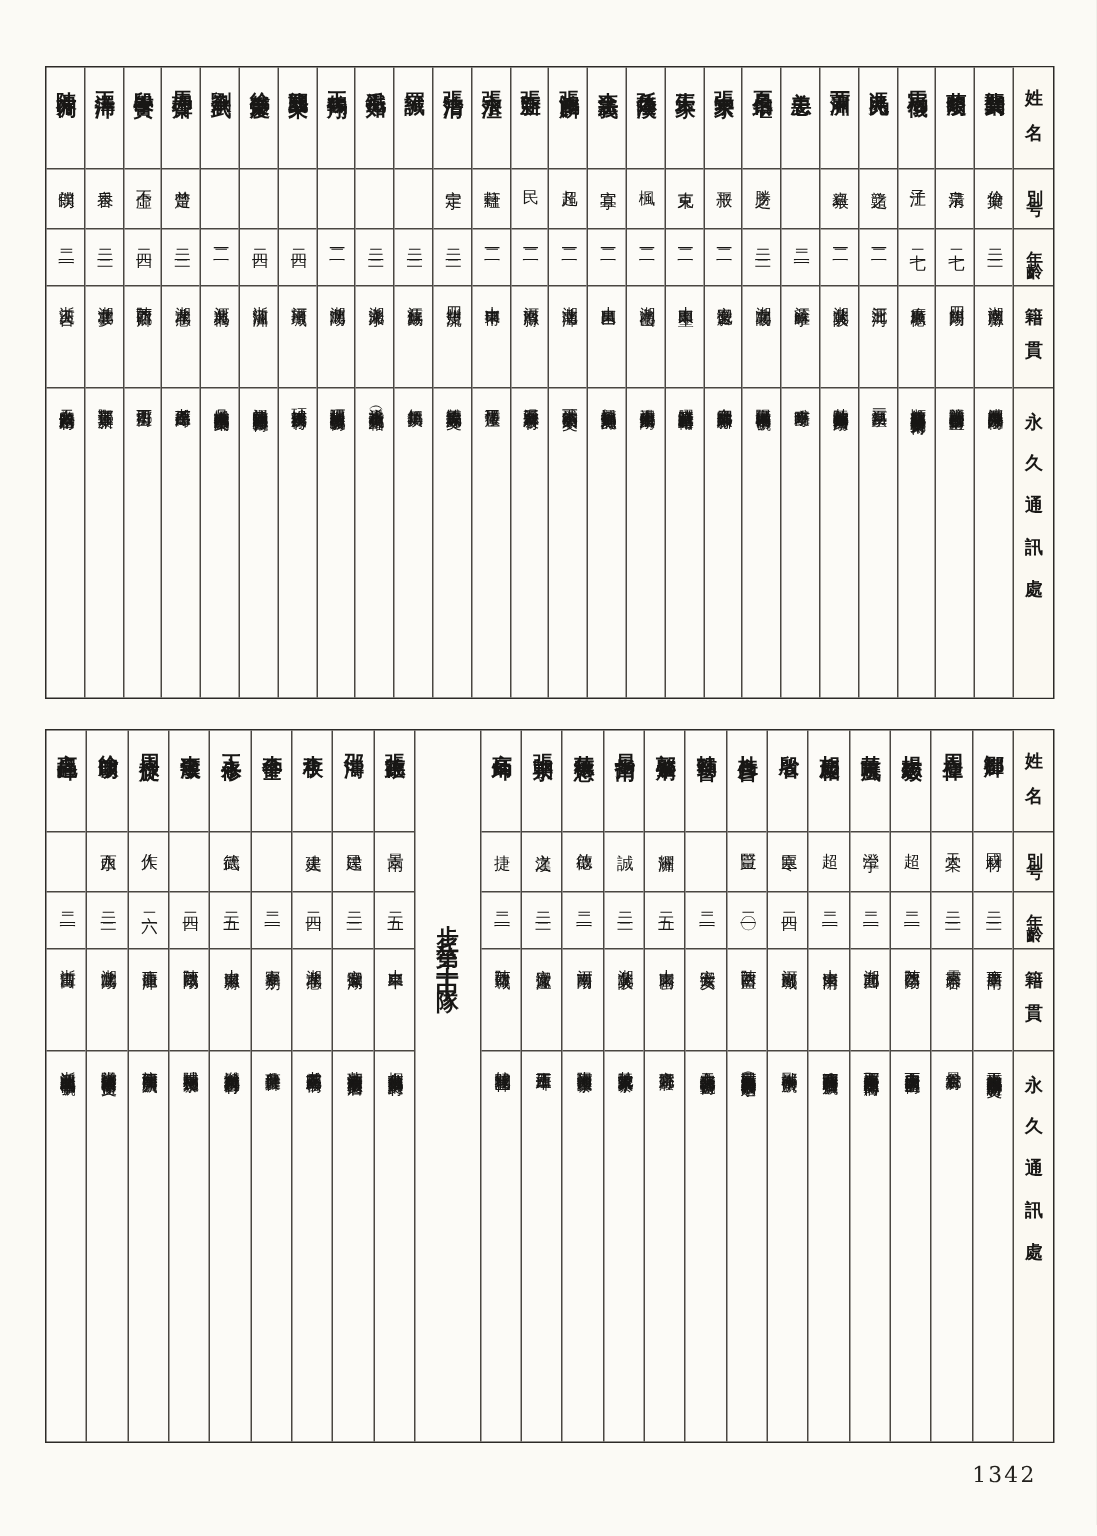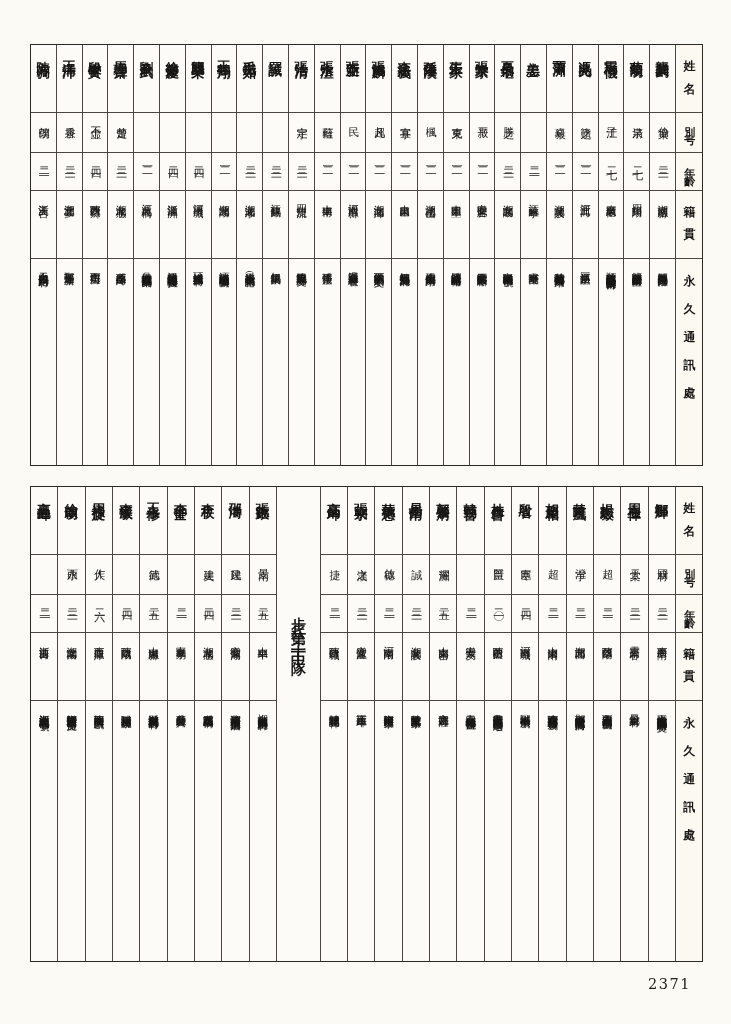--- a/index.html
+++ b/index.html
@@ -917,14 +917,14 @@
           <span class="vtext">年齡</span>
         </div>
         <div class="cell native hdr hdr-native">
           <span class="vtext">籍貫</span>
         </div>
         <div class="cell address hdr hdr-address">
           <span class="vtext">永久通訊處</span>
         </div>
       </div>
     </div>
-  <div class="page-number">2371</div>
+  <div class="page-number">1342</div>
 </div>
 
 </body></html>

